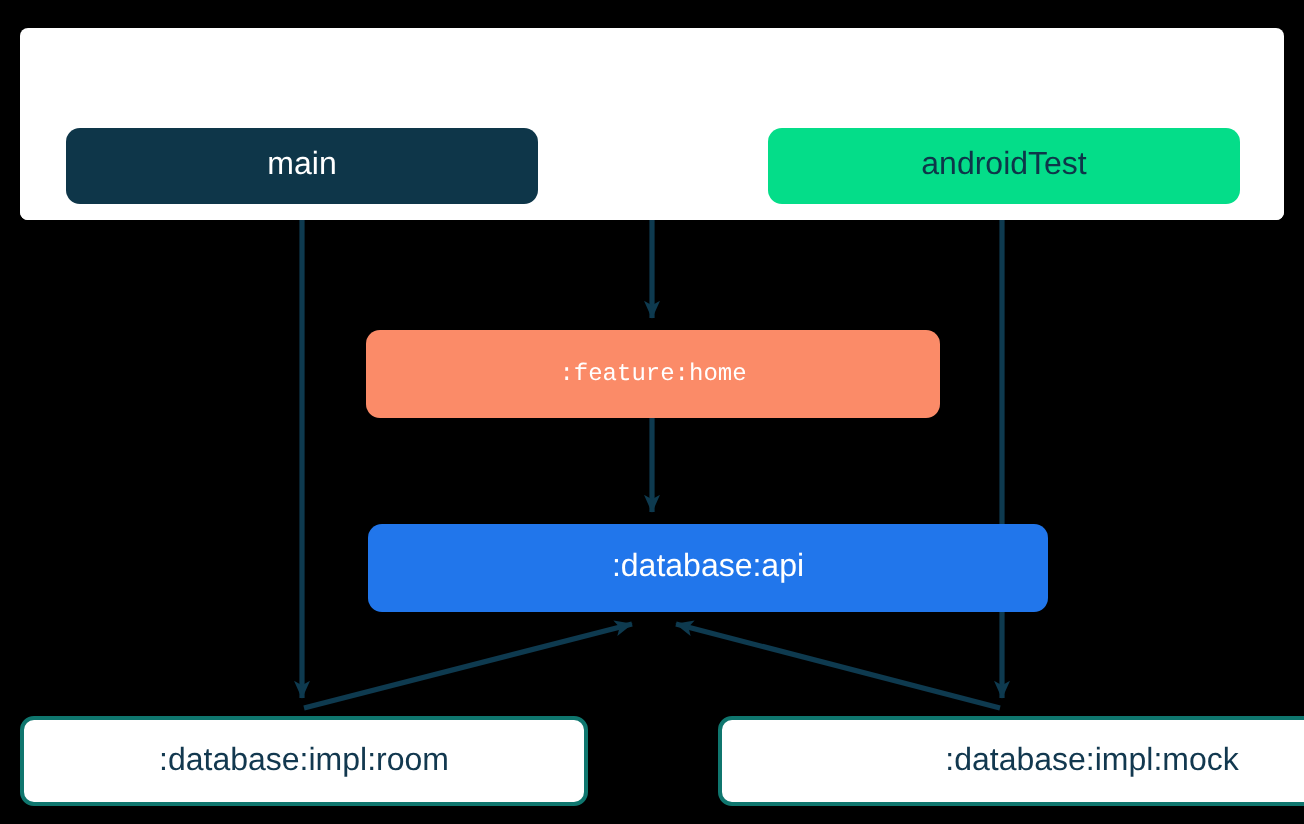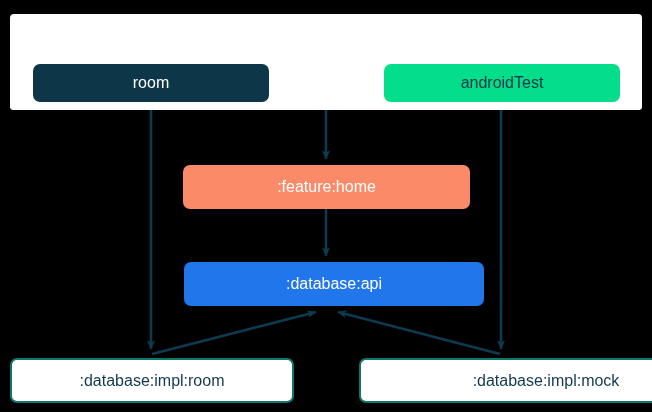--- a/index.html
+++ b/index.html
@@ -76,21 +76,22 @@
   .node-green {
     background: #04dd89;
     color: #0e3649;
     border-radius: 7px;
     font-size: 16px;
   }
   .node-orange {
     background: #fb8b68;
     color: #ffffff;
     border-radius: 7px;
-    font-size: 16px;
+    font-size: 12px;
+    font-family: Liberation Mono, monospace;
   }
   .node-blue {
     background: #2176eb;
     color: #ffffff;
     border-radius: 7px;
     font-size: 16px;
   }
   .node-outline {
     background: #ffffff;
     color: #12384f;
@@ -134,32 +135,32 @@
     <g>
       <path d="M500,354 L338,312" stroke="#0e3a4f" stroke-width="2.6" fill="none" marker-end="url(#arrowhead)"></path>
     </g>
   </svg>
 
   <div class="cluster" style="left:10px; top:14px; width:632px; height:96px;">
     <div class="cluster-body"></div>
   </div>
 
   <div class="node node-dark" style="left:33px; top:64px; width:236px; height:38px;">
-    <span>room</span>
+    <span>main</span>
   </div>
 
   <div class="node node-green" style="left:384px; top:64px; width:236px; height:38px;">
     <span>androidTest</span>
   </div>
 
   <div class="node node-orange" style="left:183px; top:165px; width:287px; height:44px;">
     <span>:feature:home</span>
   </div>
 
-  <div class="node node-blue" style="left:184px; top:262px; width:300px; height:44px;">
+  <div class="node node-blue" style="left:184px; top:262px; width:340px; height:44px;">
     <span>:database:api</span>
   </div>
 
   <div class="node node-outline" style="left:10px; top:358px; width:284px; height:45px;">
     <span>:database:impl:room</span>
   </div>
 
   <div class="node node-outline" style="left:359px; top:358px; width:328px; height:45px;padding-left:46px;">
     <span>:database:impl:mock</span>
   </div>

